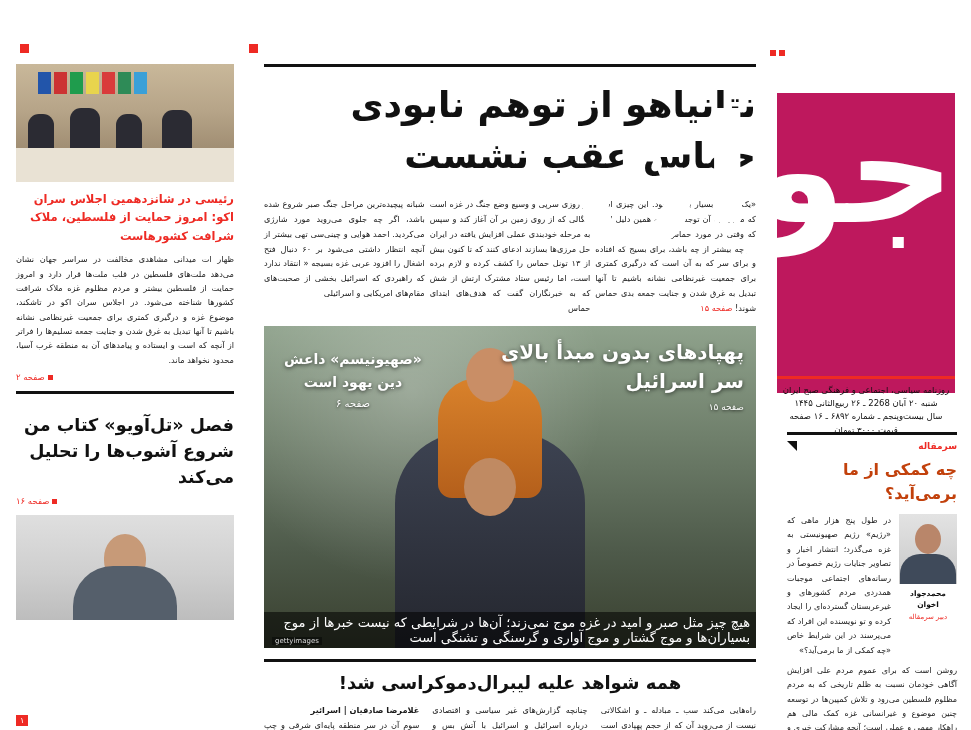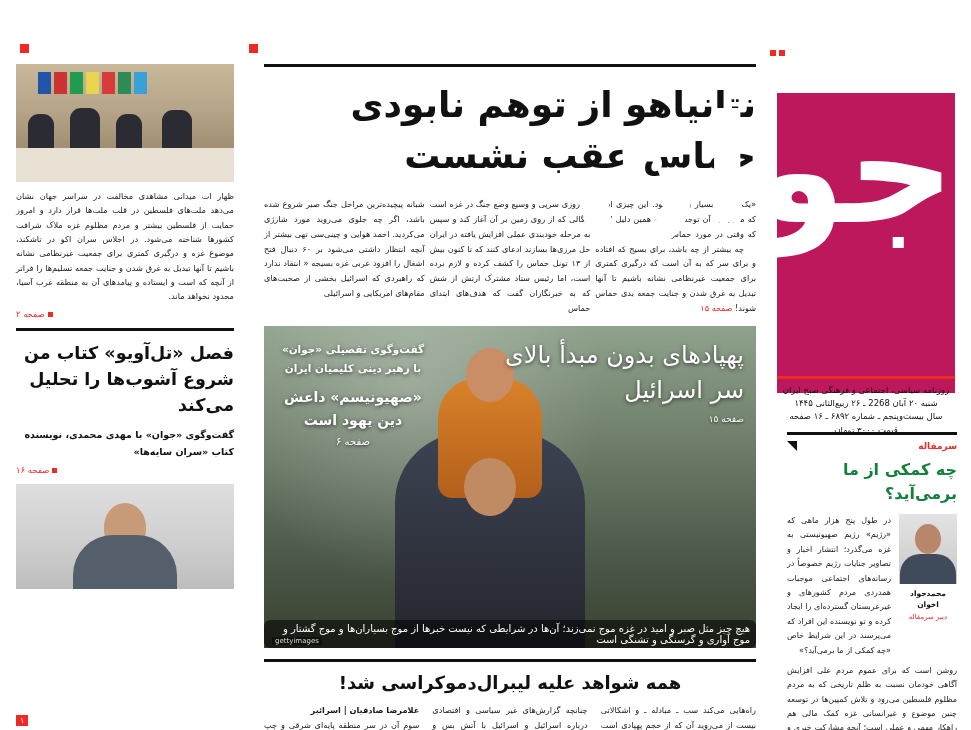--- a/index.html
+++ b/index.html
@@ -103,21 +103,21 @@
     margin-top: 7px;
   }
   .rule-thick { height: 3px; background: #111; margin: 9px 0 0 0; }
   .headline-b {
     direction: rtl;
     font-size: 17.5px;
     font-weight: bold;
     line-height: 1.5;
     color: #111;
     text-align: right;
-    margin-top: 9px;
+    margin-top: 18px;
   }
   .kicker-b {
     direction: rtl;
     font-size: 9.5px;
     font-weight: bold;
     color: #111;
     line-height: 1.8;
     margin-top: 7px;
     text-align: right;
   }
@@ -170,21 +170,21 @@
   }
   #photo-overlay {
     position: absolute;
     top: 12px; right: 12px;
     width: 252px;
     direction: rtl;
     text-align: right;
     color: #fff;
   }
   #photo-overlay .t1 {
-    font-size: 24px; font-weight: normal; line-height: 1.45;
+    font-size: 20px; font-weight: bold; line-height: 1.45;
     text-shadow: 0 1px 4px rgba(0,0,0,.65);
   }
   #photo-overlay .t2 {
     font-size: 9px; margin-top: 6px; text-shadow: 0 1px 3px rgba(0,0,0,.7);
   }
   #photo-left-overlay {
     position: absolute;
     top: 14px; left: 14px;
     width: 150px;
     direction: rtl;
@@ -201,23 +201,23 @@
   }
   #photo-left-overlay .s3 {
     font-size: 10px; margin-top: 5px; text-shadow: 0 1px 3px rgba(0,0,0,.7);
   }
   #photo-caption {
     position: absolute;
     bottom: 0; right: 0; left: 0;
     padding: 3px 6px;
     background: rgba(0,0,0,.55);
     color: #fff;
-    font-size: 10px;
-    direction: rtl;
-    display: flex; justify-content: space-between; align-items: center; border-radius: 6px;
+    font-size: 13px;
+    direction: rtl;
+    display: flex; justify-content: space-between; align-items: center;
   }
   #photo-credit {
     position: absolute;
     bottom: 3px; left: 8px;
     font-size: 7px; color: #ddd;
     background: rgba(0,0,0,.4);
     padding: 0 3px;
   }
   #center-bottom-rule { height: 3px; background: #111; margin-top: 11px; }
   #sub-headline {
@@ -243,21 +243,21 @@
   #rc-rule { height: 3px; background: #111; }
   .rc-label {
     direction: rtl;
     display: flex; align-items: center; justify-content: space-between;
     margin-top: 6px;
   }
   .rc-label .txt { font-size: 9px; color: #ee2a24; font-weight: bold; }
   .rc-label .mk { width: 10px; height: 10px; background: #111; clip-path: polygon(0 0,100% 0,100% 100%); }
   #rc-headline {
     direction: rtl; font-size: 16px; font-weight: bold; line-height: 1.5;
-    color: #15803d; text-align: right; margin-top: 7px;
+    color: #c2410c; text-align: right; margin-top: 7px;
   }
   #rc-body-wrap {
     display: flex; flex-direction: row-reverse; gap: 8px; margin-top: 8px;
   }
   #rc-text {
     flex: 1; direction: rtl; font-size: 8px; line-height: 1.8;
     color: #1a1a1a; text-align: justify; text-align-last: right;
   }
   #rc-portrait { width: 58px; }
   #rc-portrait .ph { width: 58px; height: 70px; }
@@ -376,29 +376,29 @@
           <i style="background:#cc3333"></i>
         <i style="background:#2255aa"></i>
       </div>
       <div class="person" style="left:12px;"></div>
       <div class="person" style="left:54px; width:30px; height:46px;"></div>
       <div class="person" style="left:100px;"></div>
       <div class="person" style="left:146px; width:30px; height:44px;"></div>
       <div class="tablerow"></div>
     </div>
 
+    <div class="deck-a">رئیسی در شانزدهمین اجلاس سران اکو: امروز حمایت از فلسطین، ملاک شرافت کشورهاست</div>
     <div class="body-sm">ظهار ات میدانی مشاهدی مخالفت در سراسر جهان نشان می‌دهد ملت‌های فلسطین در قلب ملت‌ها قرار دارد و امروز حمایت از فلسطین بیشتر و مردم مظلوم غزه ملاک شرافت کشورها شناخته می‌شود. در اجلاس سران اکو در تاشکند، موضوع غزه و درگیری کمتری برای جمعیت غیرنظامی نشانه باشیم تا آنها تبدیل به غرق شدن و جنایت جمعه تسلیم‌ها را فراتر از آنچه که است و ایستاده و پیامدهای آن به منطقه غرب آسیا، محدود نخواهد ماند.</div>
     <div class="pagetag">
       <span class="sq"></span><span>صفحه ۲</span>
     </div>
 
     <div class="rule-thick"></div>
 
     <div class="headline-b">فصل «تل‌آویو» کتاب من شروع آشوب‌ها را تحلیل می‌کند</div>
-    <div class="kicker-b">گفت‌وگوی «جوان» با مهدی محمدی، نویسنده کتاب «سران سایه‌ها»</div>
     <div class="pagetag">
       <span class="sq"></span><span>صفحه ۱۶</span>
     </div>
 
     <div id="photo2" class="imgbox art-portrait">
       <div class="head"></div>
       <div class="torso"></div>
     </div>
 
   </div>
@@ -423,21 +423,20 @@
       <div class="child"></div>
       <div class="childhead"></div>
       <div class="adulthead"></div>
 
       <div id="photo-overlay">
         <div class="t1">پهپادهای بدون مبدأ بالای سر اسرائیل</div>
         <div class="t2">صفحه ۱۵</div>
       </div>
 
       <div id="photo-left-overlay">
-        <div class="s1">گفت‌وگوی تفصیلی «جوان» با رهبر دینی کلیمیان ایران</div>
         <div class="s2">«صهیونیسم» داعش دین یهود است</div>
         <div class="s3">صفحه ۶</div>
       </div>
 
       <div id="photo-caption">
         <span>هیچ چیز مثل صبر و امید در غزه موج نمی‌زند؛ آن‌ها در شرایطی که نیست خبرها از موج بسیاران‌ها و موج گشتار و موج آواری و گرسنگی و تشنگی است</span>
       </div>
       <div id="photo-credit">gettyimages</div>
     </div>
 

